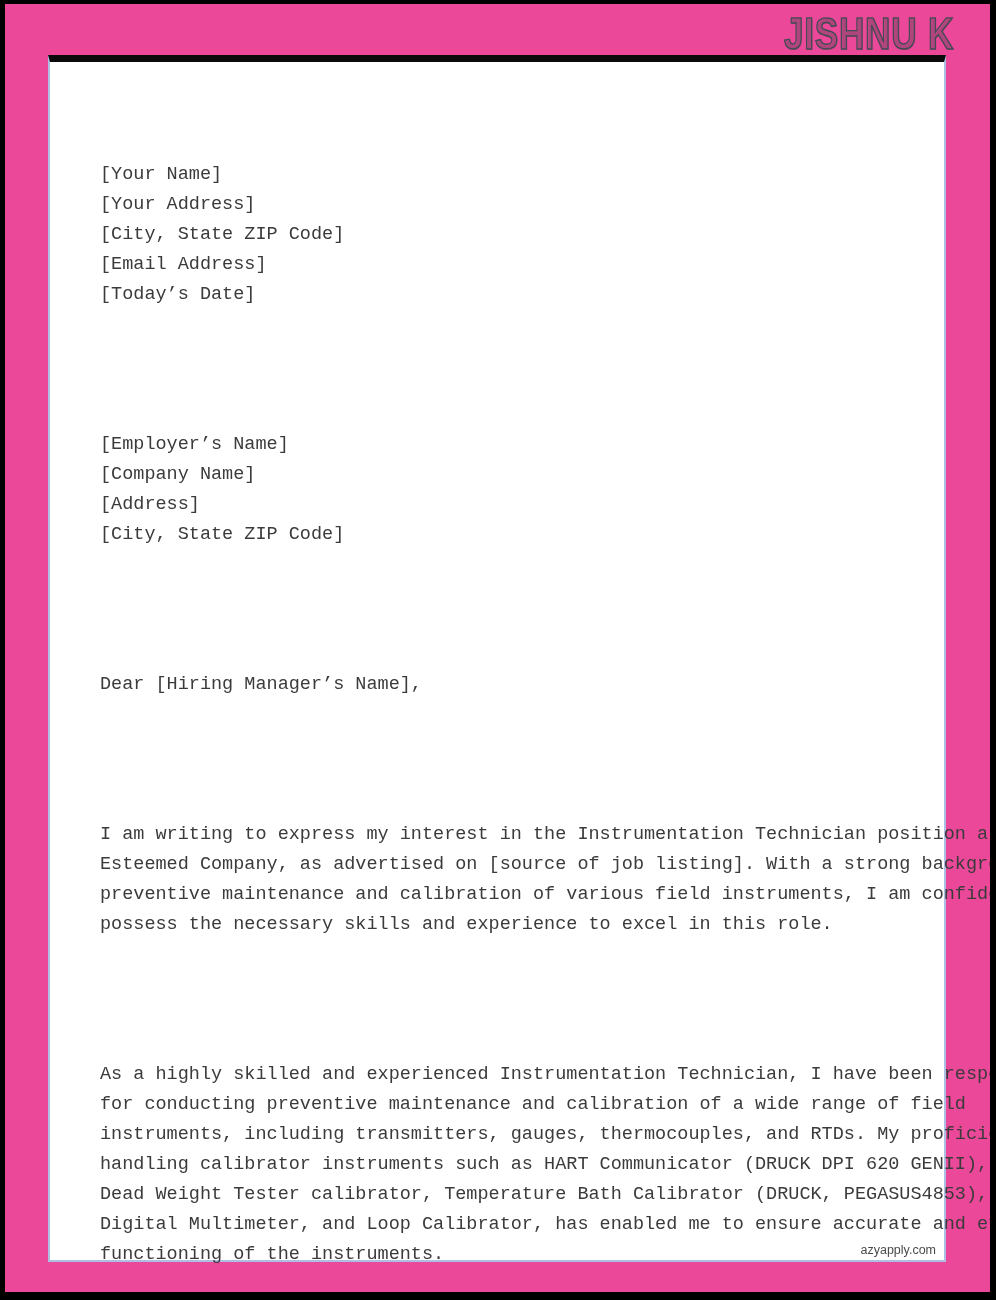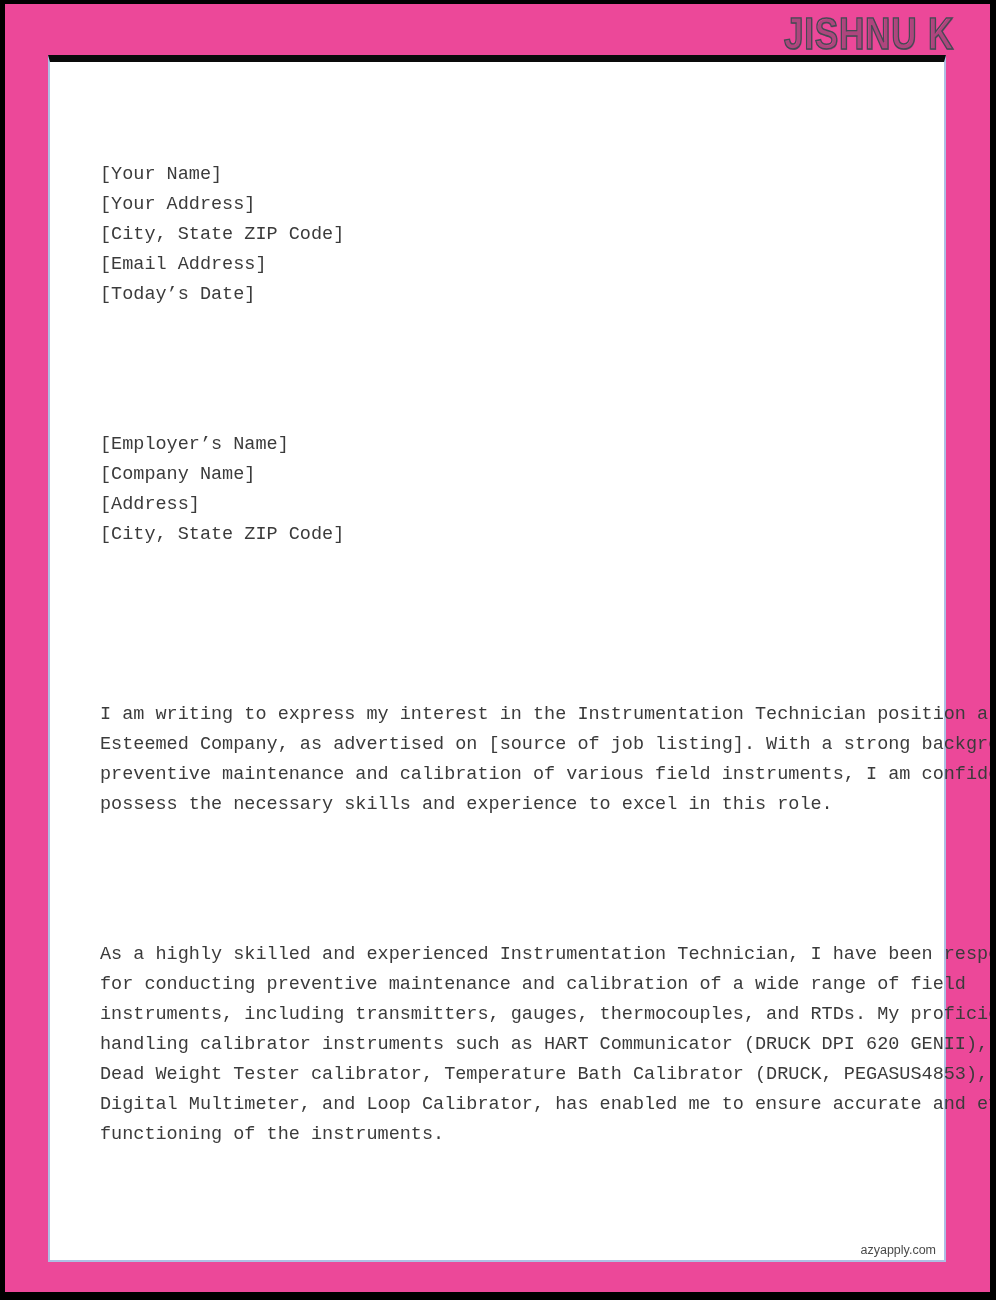--- a/index.html
+++ b/index.html
@@ -73,20 +73,21 @@
 [Your Address]
 [City, State ZIP Code]
 [Email Address]
 [Today’s Date]</div>
 
       <div class="block">[Employer’s Name]
 [Company Name]
 [Address]
 [City, State ZIP Code]</div>
 
+      <div class="block">Dear [Hiring Manager’s Name],</div>
 
       <div class="block">I am writing to express my interest in the Instrumentation Technician position at
 Esteemed Company, as advertised on [source of job listing]. With a strong background in
 preventive maintenance and calibration of various field instruments, I am confident that I
 possess the necessary skills and experience to excel in this role.</div>
 
       <div class="block">As a highly skilled and experienced Instrumentation Technician, I have been responsible
 for conducting preventive maintenance and calibration of a wide range of field
 instruments, including transmitters, gauges, thermocouples, and RTDs. My proficiency in
 handling calibrator instruments such as HART Communicator (DRUCK DPI 620 GENII),

